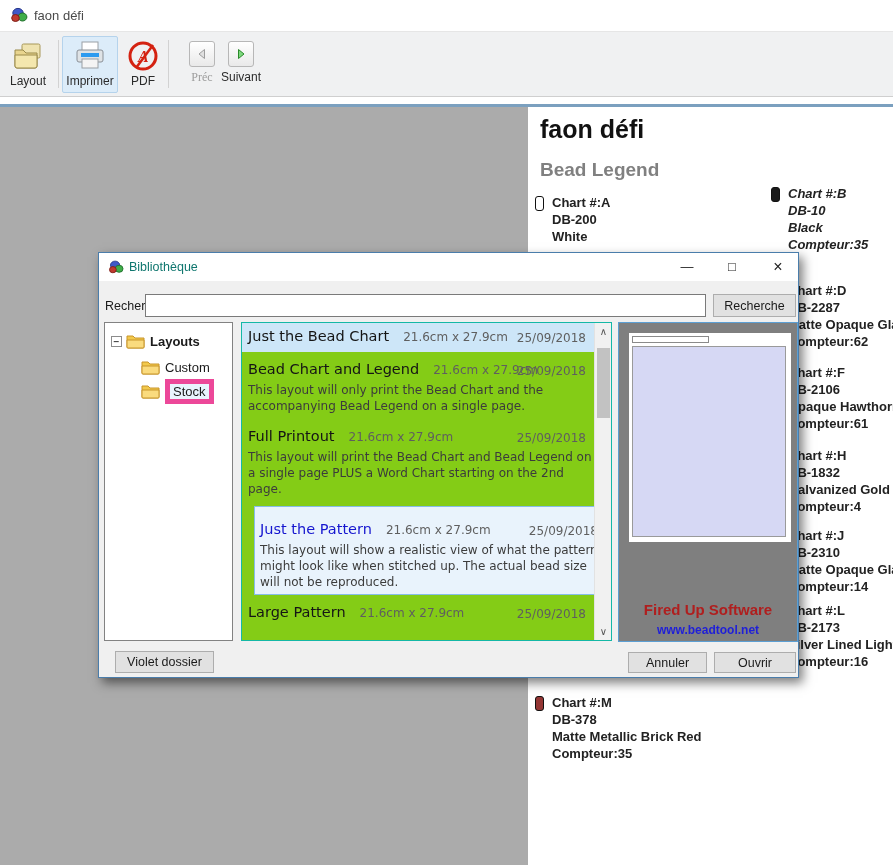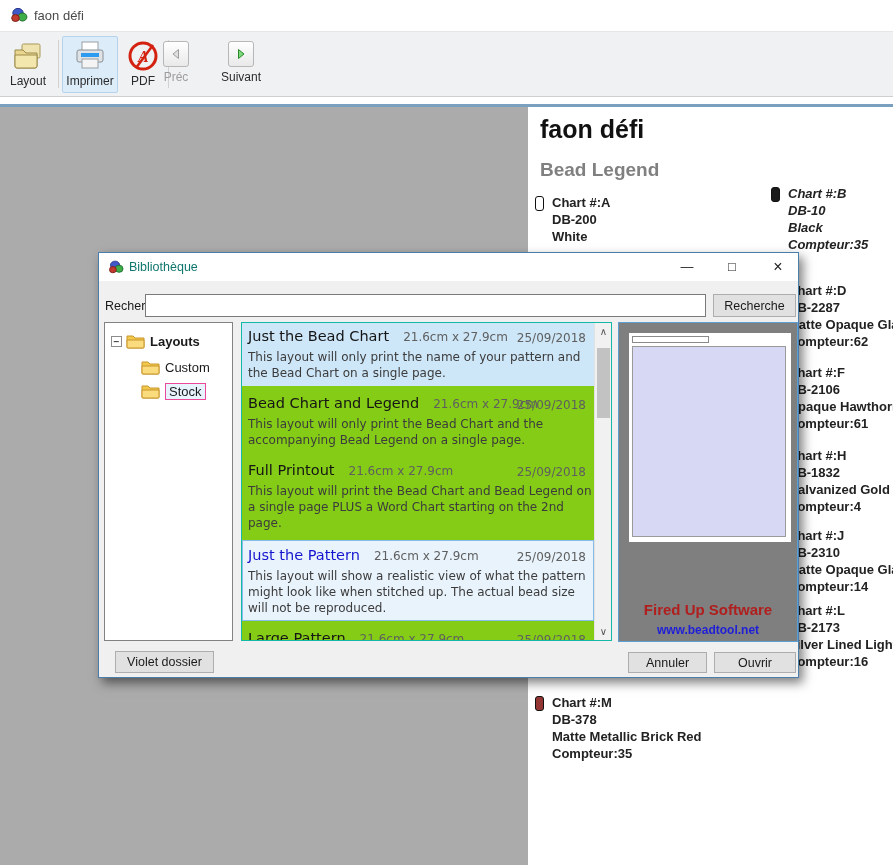--- a/index.html
+++ b/index.html
@@ -56,34 +56,34 @@
 
   .tree { position:absolute; left:5px; top:69px; width:129px; height:319px; background:#fff;
           border:1px solid #828282; font-size:13px; }
   .trow { position:absolute; height:20px; display:flex; align-items:center; }
   .expander { width:11px; height:11px; border:1px solid #8c8c8c; background:#fff; font-size:10px;
               line-height:9px; text-align:center; color:#444; margin-right:4px; }
   .folder-svg { margin-right:5px; }
   .trow.root { left:6px; top:8px; font-weight:bold; }
   .trow.child1 { left:36px; top:34px; }
   .trow.child2 { left:36px; top:58px; }
-  .tsel { border:1px solid #ec4899; background:#e8f4fd; padding:0 3px; }
+  .tsel { border:5px solid #ec4899; background:#e8f4fd; padding:0 3px; }
 
   .list { position:absolute; left:142px; top:69px; width:371px; height:319px; background:#84cc16;
           border:1px solid #14b8a6; overflow:hidden; }
   .list-inner { position:absolute; left:0; top:0; width:352px; }
   .litem { position:relative; padding:4px 6px 5px; margin-bottom:4px; width:352px;
            font-family:"DejaVu Sans",sans-serif; }
   .litem .lhead { position:relative; line-height:19px; white-space:nowrap; }
   .ltitle { font-size:14.5px; color:#151515; margin-right:10px; }
   .lsize  { font-size:12px; color:#5f5f5f; }
   .ldate  { position:absolute; right:2px; top:2px; font-size:12px; color:#5f5f5f; }
   .ldesc  { font-size:12px; color:#3c3c3c; line-height:16px; width:345px; margin-top:2px; }
   .litem.sel { background:#cde6f8; }
-  .litem.foc { background:#e9f3fc; border:1px solid #86bde8; padding:5px 5px 4px; }
+  .litem.foc { background:#e9f3fc; border:1px solid #86bde8; padding:13px 5px 4px;margin-left:12px; }
   .litem.foc .ltitle { color:#1515cf; }
 
   .vscroll { position:absolute; right:0; top:0; width:17px; height:317px; background:#f1f1f1;
              border-left:1px solid #e2e2e2; }
   .varrow { position:absolute; left:0; width:17px; height:17px; text-align:center; font-size:10px;
             color:#555; line-height:17px; }
   .varrow.up { top:0; } .varrow.down { bottom:0; }
   .vthumb { position:absolute; left:2px; top:25px; width:13px; height:70px; background:#c2c2c2; }
 
   .preview { position:absolute; left:519px; top:69px; width:180px; height:320px;
@@ -137,21 +137,21 @@
     </div>
     <div class="tbtn" style="left:122px;width:42px;">
       <svg class="ticon" viewBox="0 0 34 34">
         <circle cx="17" cy="17" r="13" fill="none" stroke="#d42211" stroke-width="3"></circle>
         <path d="M27 6 L10 29" stroke="#d42211" stroke-width="2.5" fill="none"></path>
         <text x="12" y="23" font-size="16" font-weight="bold" font-style="italic" fill="#d42211" font-family="Liberation Serif, serif">A</text>
       </svg>
       <span class="tlabel">PDF</span>
     </div>
     <div class="tsep" style="left:168px;"></div>
-    <div class="tbtn disabled" style="left:156px;width:40px;">
+    <div class="tbtn disabled" style="left:182px;width:40px;font-family:Liberation Serif, serif;">
       <span class="navbox">
         <svg width="14" height="14" viewBox="0 0 14 14">
             <path d="M9.5 2.5 L4 7 L9.5 11.5 Z" fill="#e0e0e0" stroke="#9d9d9d"></path>
           </svg>
       </span>
       <span class="tlabel">Préc</span>
     </div>
     <div class="tbtn" style="left:218px;width:46px;">
       <span class="navbox">
         <svg width="14" height="14" viewBox="0 0 14 14">
@@ -273,21 +273,20 @@
     </div>
 
     <div class="list">
       <div class="list-inner">
         <div class="litem sel">
           <div class="lhead">
             <span class="ltitle">Just the Bead Chart</span>
             <span class="lsize">21.6cm x 27.9cm</span>
             <span class="ldate">25/09/2018</span>
           </div>
-          <div class="ldesc">This layout will only print the name of your pattern and the Bead Chart on a single page.</div>
         </div>
         <div class="litem">
           <div class="lhead">
             <span class="ltitle">Bead Chart and Legend</span>
             <span class="lsize">21.6cm x 27.9cm</span>
             <span class="ldate">25/09/2018</span>
           </div>
           <div class="ldesc">This layout will only print the Bead Chart and the accompanying Bead Legend on a single page.</div>
         </div>
         <div class="litem">

